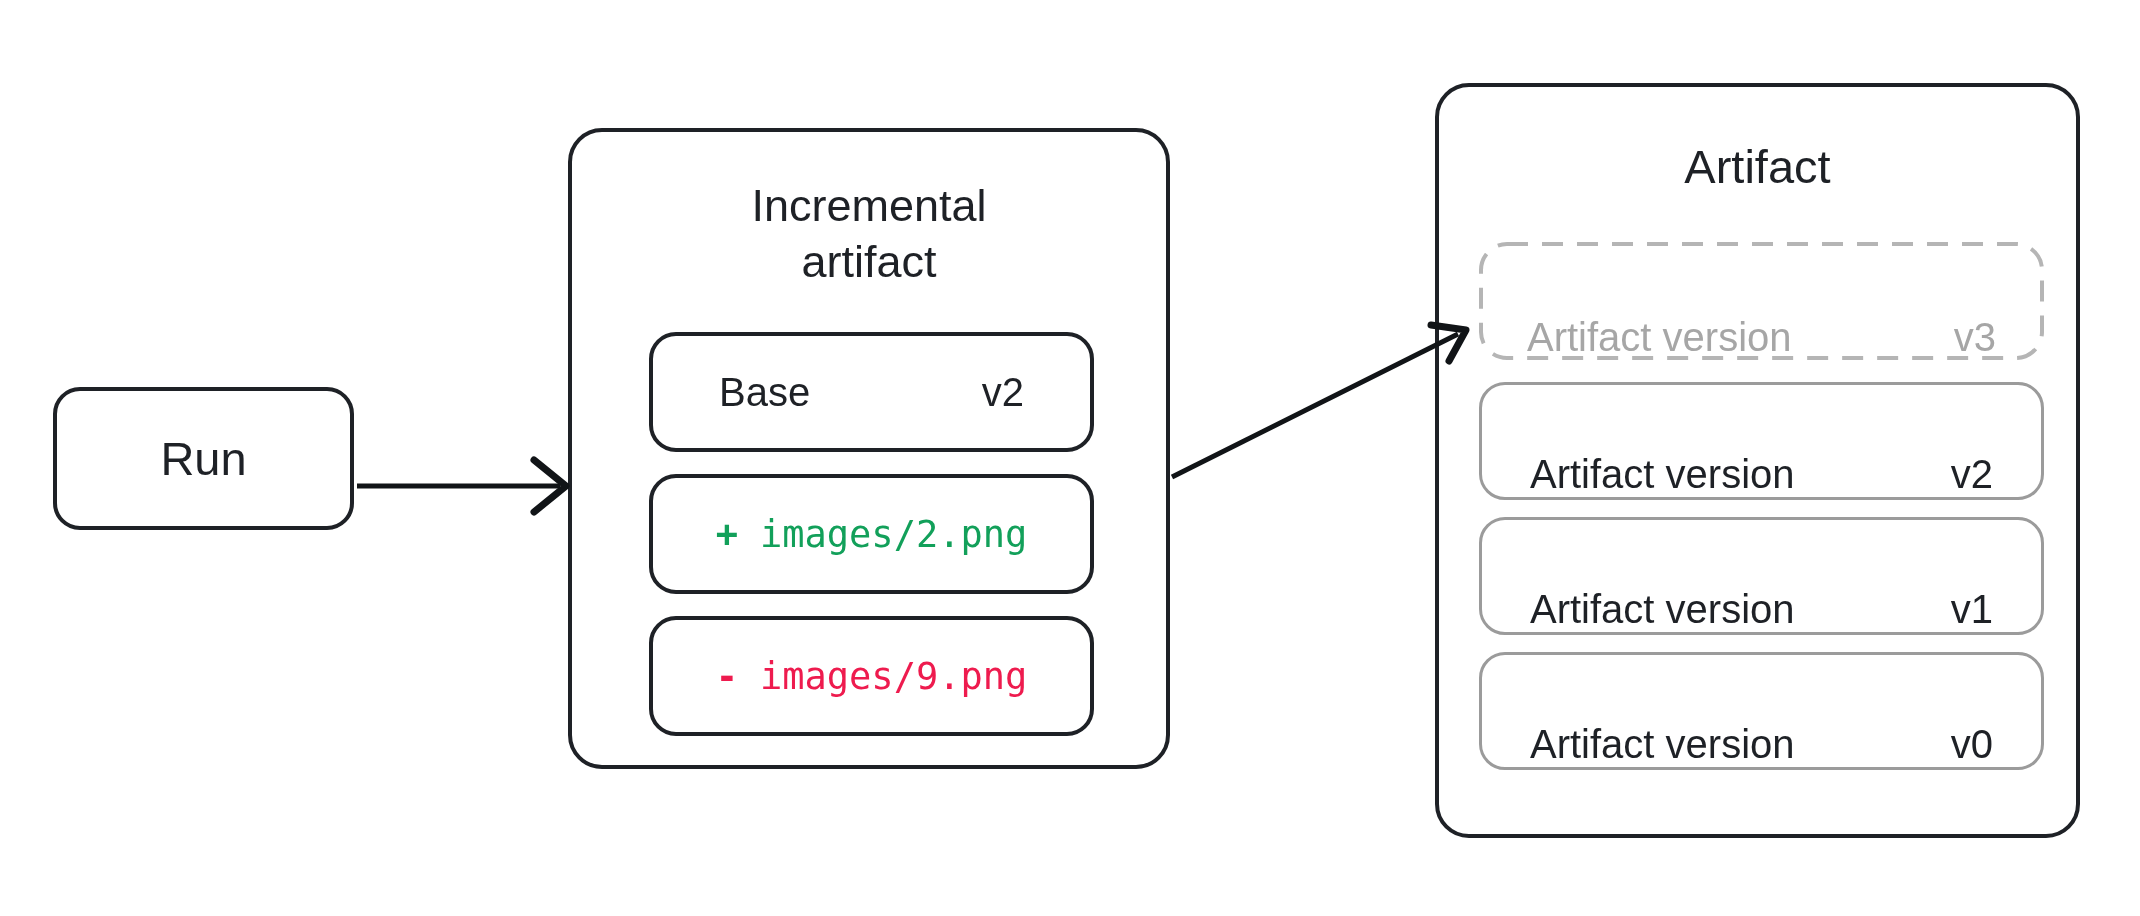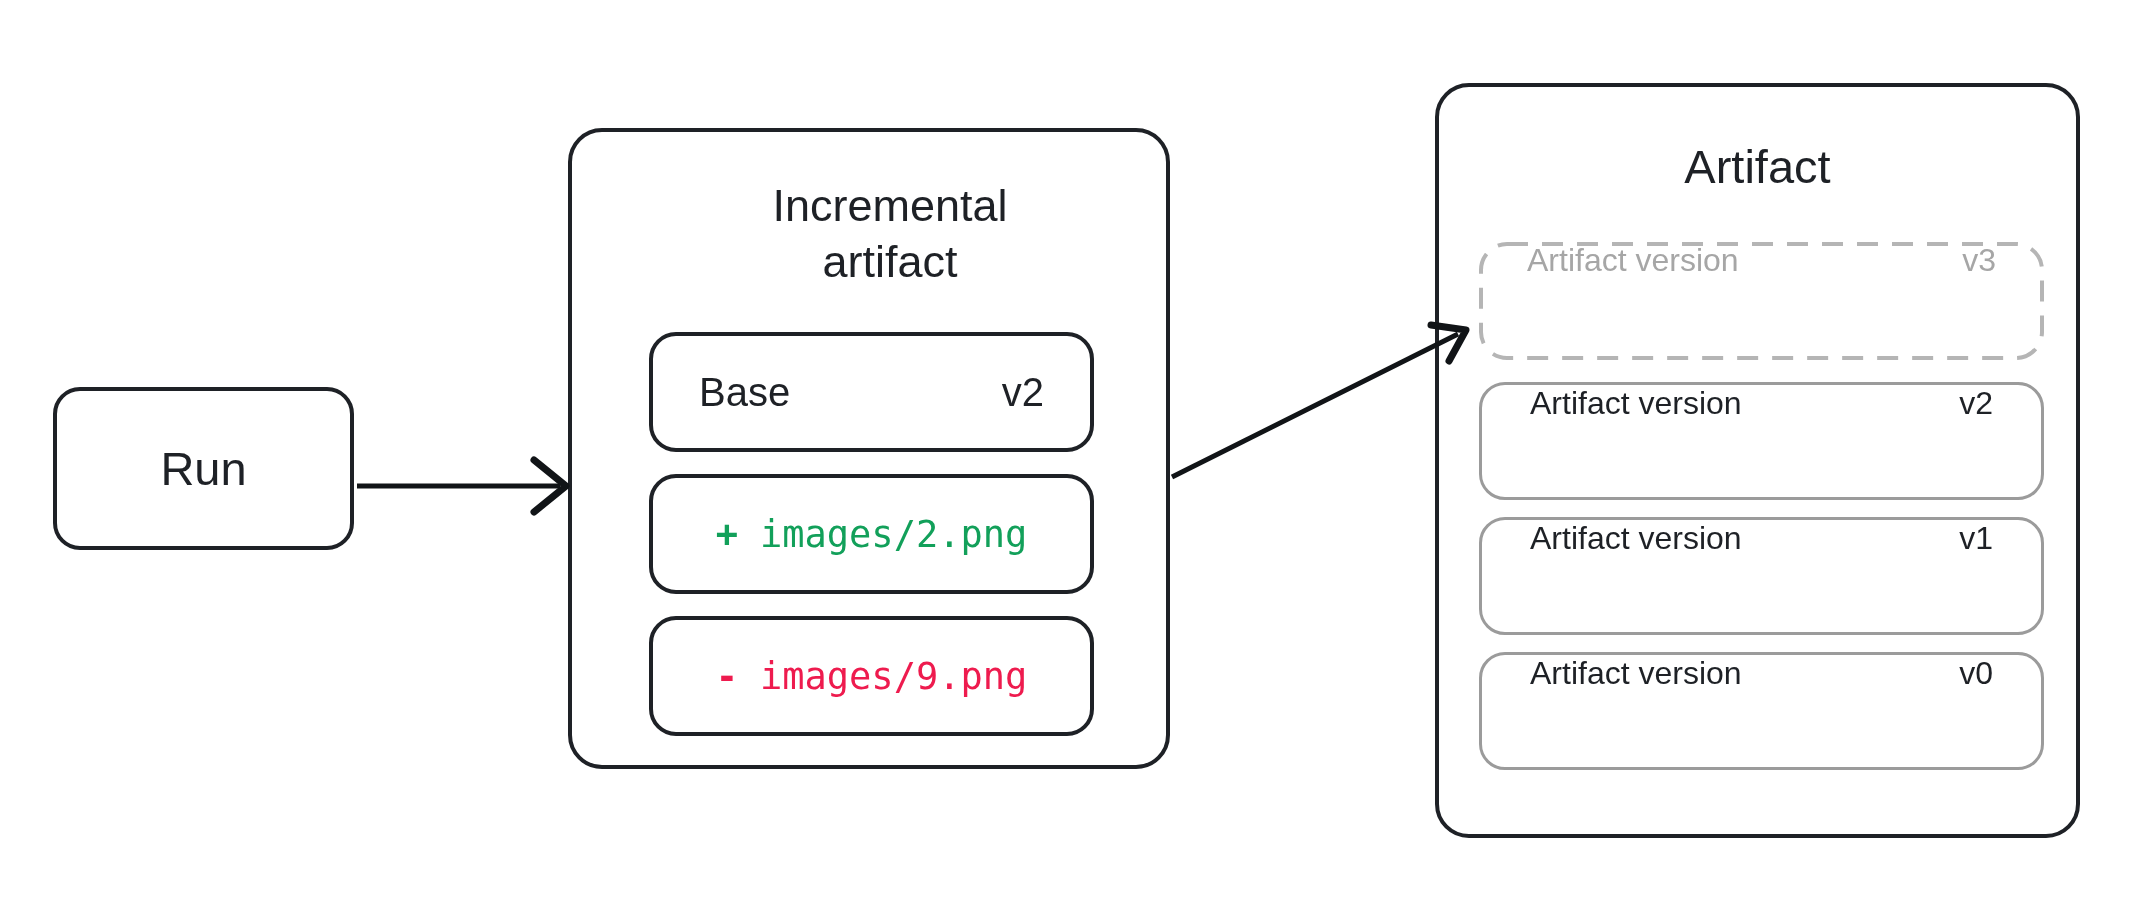--- a/index.html
+++ b/index.html
@@ -18,51 +18,50 @@
   }
   .node {
     position: absolute;
     box-sizing: border-box;
     background: #ffffff;
     border: 4px solid #1e2126;
   }
   
   .run-box {
     left: 53px; top: 387px;
-    width: 301px; height: 163px;
+    width: 301px; height: 143px;
     border-radius: 27px;
     display: flex; align-items: center; justify-content: center;
     font-size: 47px;
   }
   
   .incr-box {
     left: 568px; top: 128px;
     width: 602px; height: 641px;
     border-radius: 34px;
   }
   .incr-title {
     position: absolute;
     top: 46px; left: 0; width: 100%;
     text-align: center;
     font-size: 45px;
     line-height: 56px;
-    padding-left: 21px;
   }
   .incr-row {
     position: absolute;
     left: 77px;
     width: 445px; height: 120px;
     box-sizing: border-box;
     border: 4px solid #1e2126;
     border-radius: 27px;
     background: #ffffff;
     display: flex;
     align-items: center;
   }
-  .row-base   { top: 200px; justify-content: space-between; padding: 0 46px; font-size: 40px; }
+  .row-base   { top: 200px; justify-content: space-between; padding: 0 66px; font-size: 40px; }
   .row-add    { top: 342px; justify-content: center; }
   .row-remove { top: 484px; justify-content: center; }
   .mono {
     font-family: "DejaVu Sans Mono", "Liberation Mono", monospace;
     font-size: 37px;
   }
   .sign { font-weight: bold; margin-right: 22px; }
   .row-add  .mono-text, .row-add  .sign { color: #12a05a; }
   .row-remove .mono-text, .row-remove .sign { color: #ee1b4e; }
   
@@ -79,24 +78,24 @@
   }
   .ver-row {
     position: absolute;
     left: 40px;
     width: 565px; height: 118px;
     box-sizing: border-box;
     border: 3px solid #9b9b9b;
     border-radius: 26px;
     background: #ffffff;
     display: flex;
-    align-items: flex-start;
+    align-items: flex-end;
     justify-content: space-between;
     padding: 0 48px;
-    font-size: 32px;
+    font-size: 40px;
     color: #1e2126;
   }
   .ver-pending {
     top: 155px;
     border: none;
     color: #a6a6a6;
   }
   .ver-pending .dash-rect { position: absolute; inset: 0; pointer-events: none; }
   .ver-v2 { top: 295px; }
   .ver-v1 { top: 430px; }

